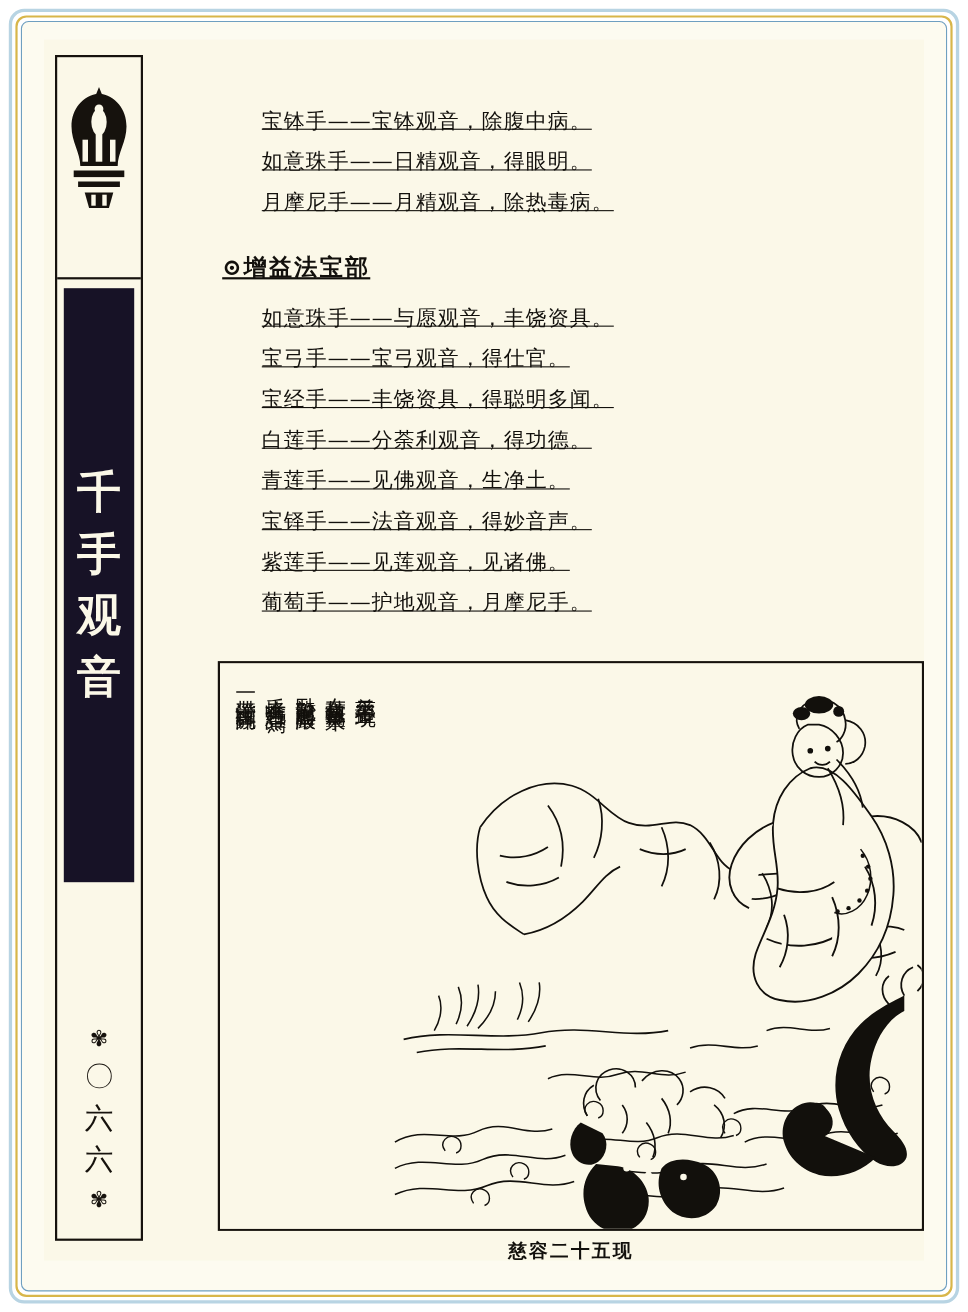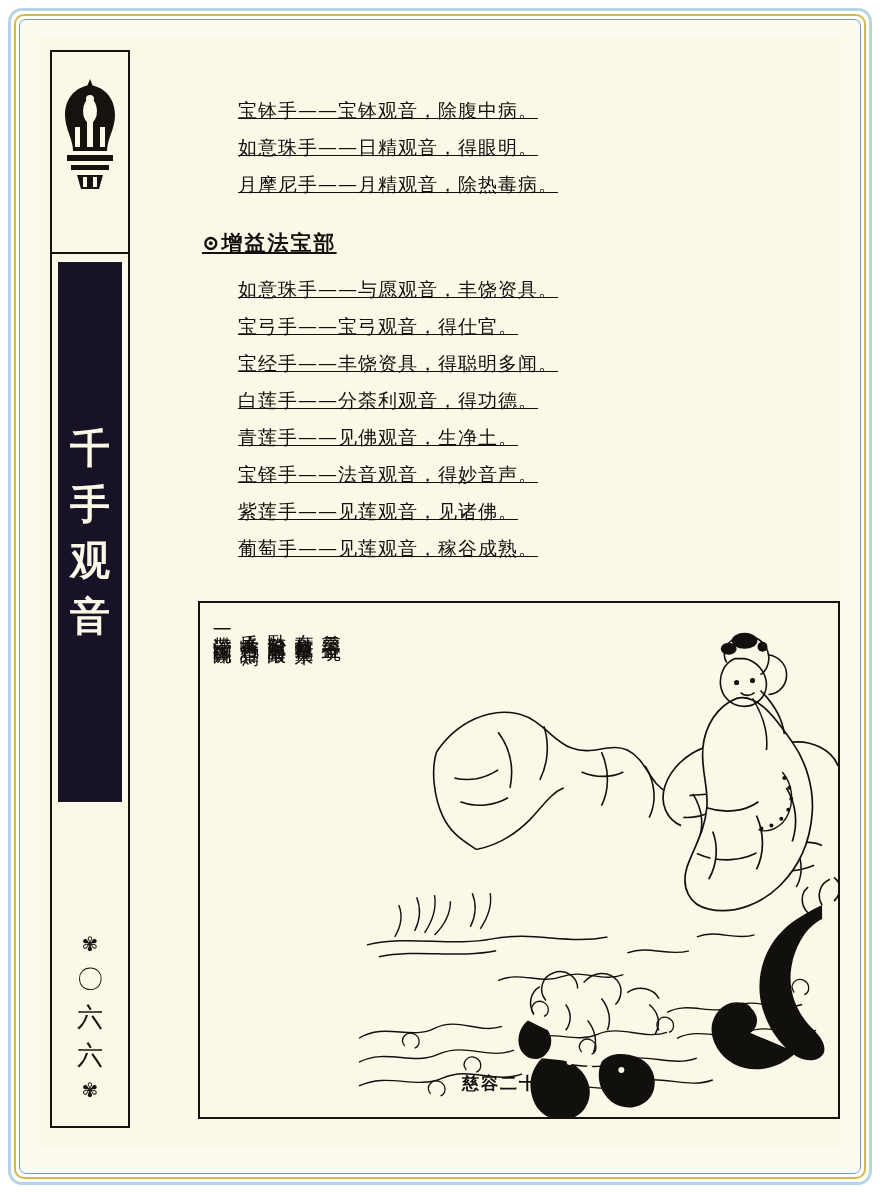--- a/index.html
+++ b/index.html
@@ -170,21 +170,21 @@
     text-orientation: upright;
     font-family: "DejaVu Serif", "Liberation Serif", serif;
     font-size: 19px;
     line-height: 1.12;
     letter-spacing: 2px;
     color: #12100c;
     height: 215px;
   }
   .caption {
     position: absolute;
-    left: 158px; top: 1036px;
+    left: 158px; top: 1090px;
     width: 642px;
     text-align: center;
     font-family: "DejaVu Serif", "Liberation Serif", serif;
     font-size: 17px;
     font-weight: bold;
     letter-spacing: 2px;
     color: #12100c;
   }
   .art { position: absolute; inset: 0; }
 </style>
@@ -253,21 +253,21 @@
       <div class="section-head">⊙增益法宝部</div>
 
       <div class="group">
         <div class="line">如意珠手——与愿观音，丰饶资具。</div>
         <div class="line">宝弓手——宝弓观音，得仕官。</div>
         <div class="line">宝经手——丰饶资具，得聪明多闻。</div>
         <div class="line">白莲手——分荼利观音，得功德。</div>
         <div class="line">青莲手——见佛观音，生净土。</div>
         <div class="line">宝铎手——法音观音，得妙音声。</div>
         <div class="line">紫莲手——见莲观音，见诸佛。</div>
-        <div class="line">葡萄手——见莲观音，稼谷成熟。</div>
+        <div class="line">葡萄手——护地观音，月摩尼手。</div>
       </div>
 
     </div>
 
     <div class="plate">
       <div class="plate-inner">
 
         <svg class="art" viewBox="0 0 642 518" preserveAspectRatio="none">
           <rect x="0" y="0" width="642" height="518" fill="#fbf8e8"></rect>
 

